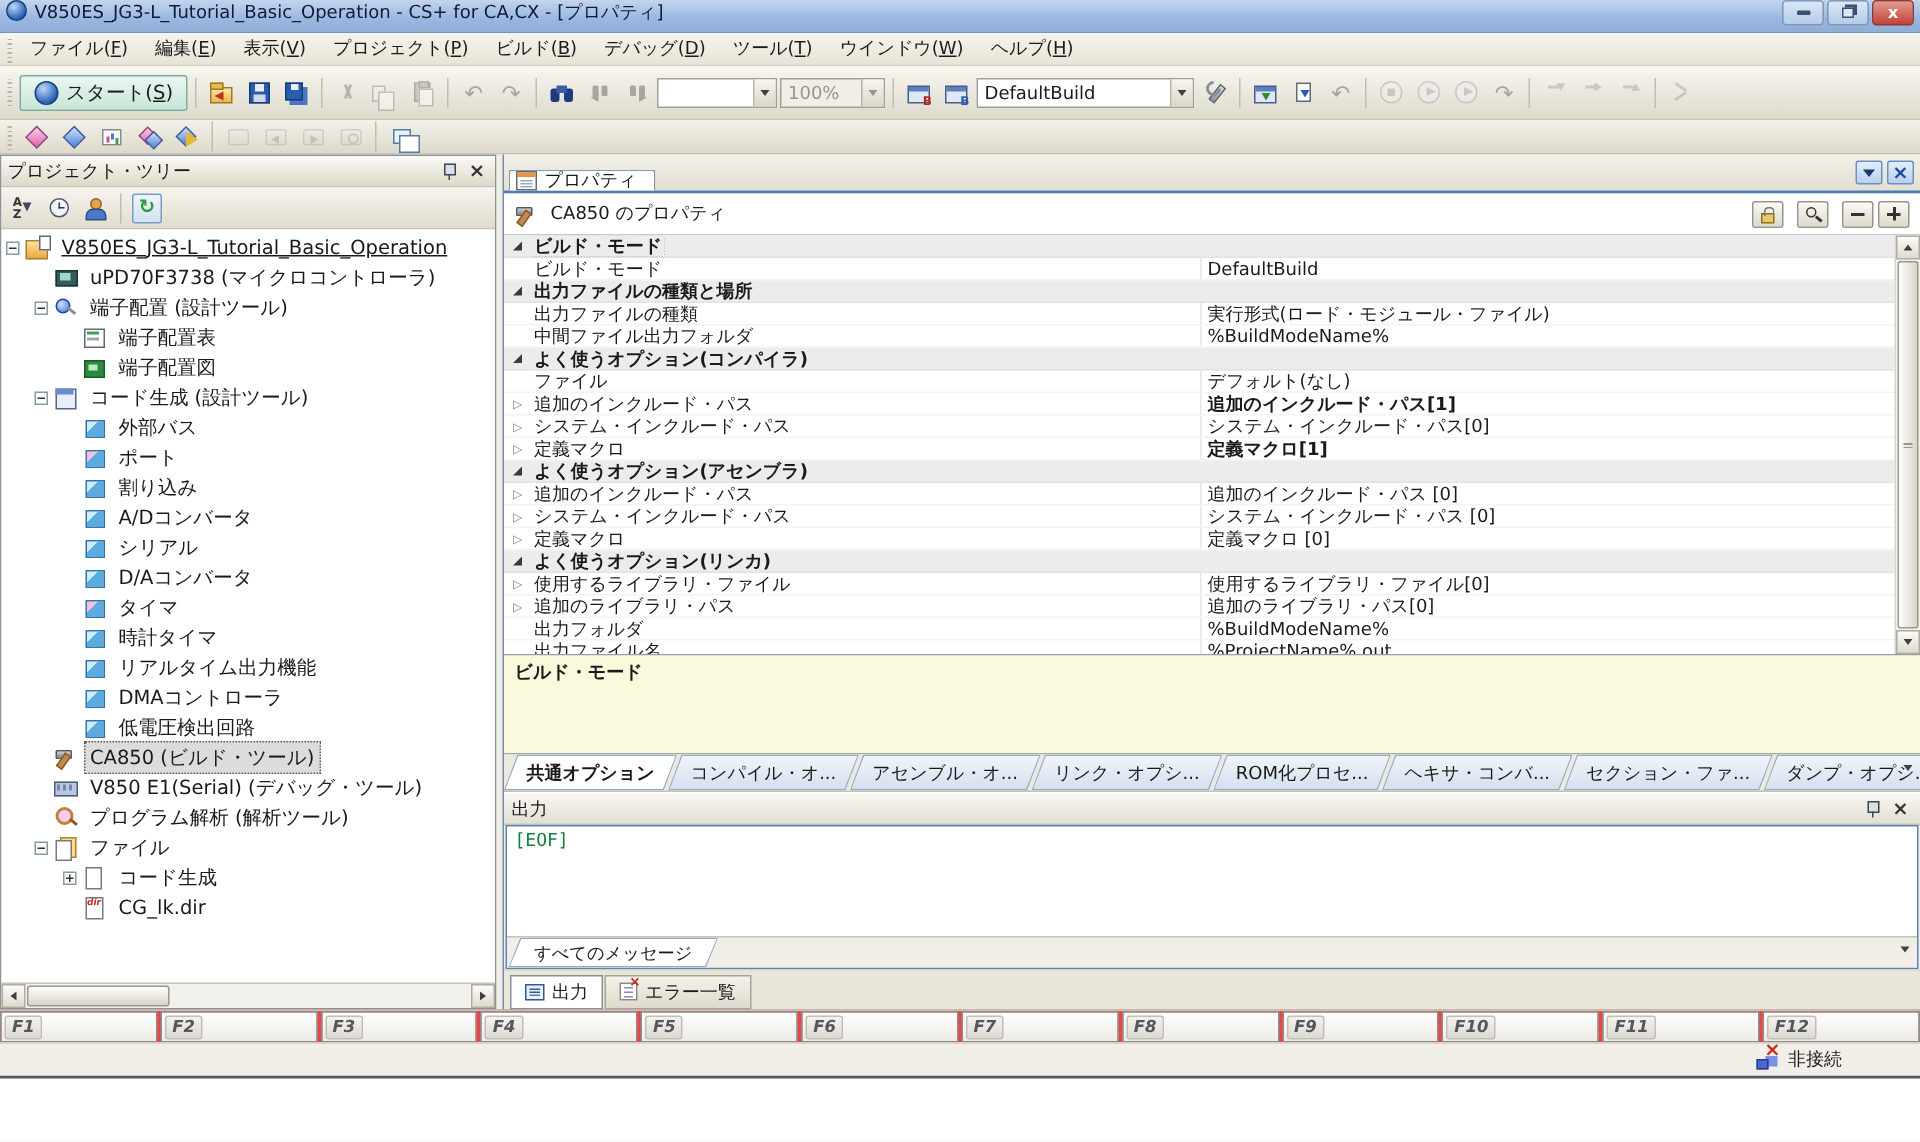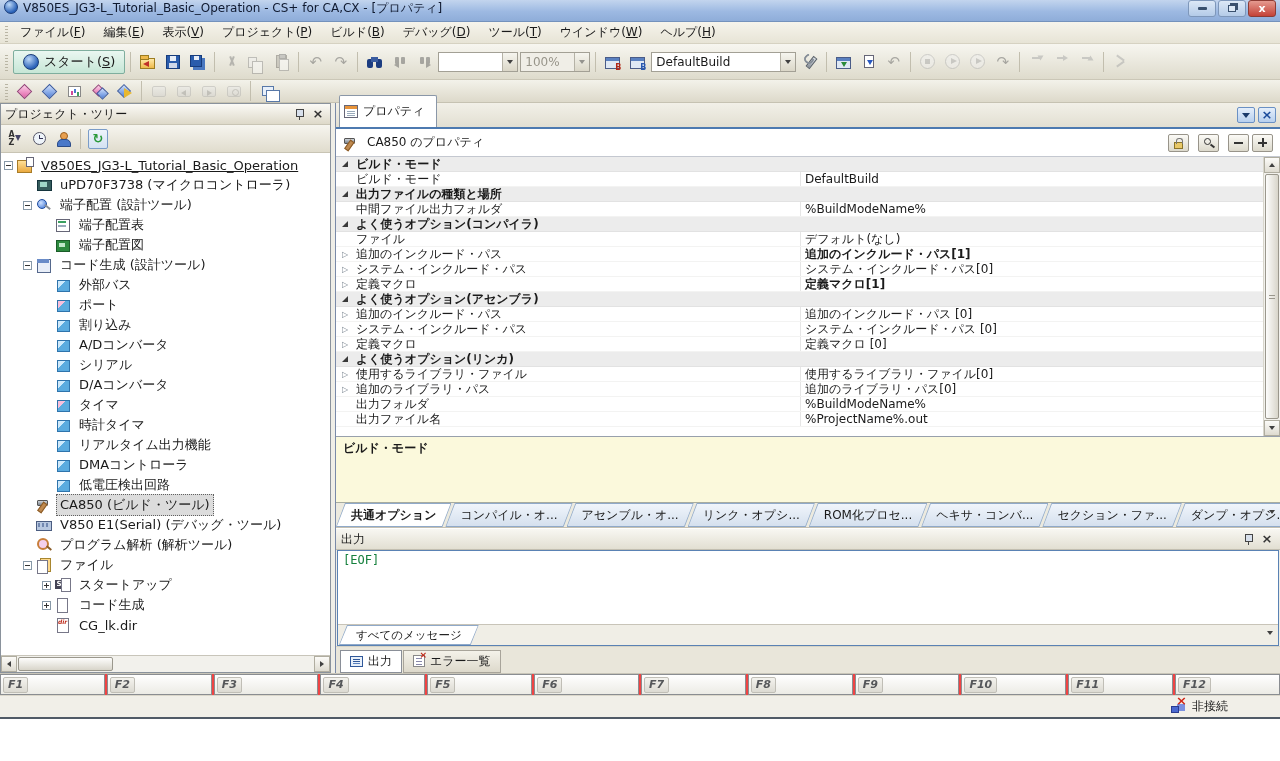--- a/index.html
+++ b/index.html
@@ -178,21 +178,21 @@
   .folder-icon::before{content:"";position:absolute;left:2px;top:1px;width:9px;height:13px;background:#fff;border:1px solid #778}
   .dir-file-icon::before{content:"";position:absolute;left:2px;top:1px;width:10px;height:13px;background:#fff;border:1px solid #778}
   .dir-file-icon::after{content:"dir";position:absolute;left:3px;top:1px;font-size:6px;font-style:italic;font-weight:bold;color:#c03020}
 
   .hscroll{height:17px;flex:none;background:#f2f1ec;border-top:1px solid #c8c5ba;display:flex;align-items:stretch}
   .sbtn{width:16px;flex:none;background:linear-gradient(#fcfbf8,#dedbd0);border:1px solid #b0ada0;display:flex;align-items:center;justify-content:center}
   .hthumb{width:95px;margin:1px;background:linear-gradient(#fdfdfc,#d8d5ca);border:1px solid #9a978c;border-radius:2px}
 
   
   .rtabbar{height:26px;flex:none;display:flex;align-items:flex-end;background:linear-gradient(#f2f0e8,#e2dfd2);border-bottom:2px solid #4d7ab0;padding:2px 4px 0 3px}
-  .rtab{display:flex;align-items:center;gap:5px;background:#fff;border:1px solid #8a97a8;border-bottom:none;border-radius:2px 2px 0 0;padding:0 12px 0 4px;font-size:12px;height:32px}
+  .rtab{display:flex;align-items:center;gap:5px;background:#fff;border:1px solid #8a97a8;border-bottom:none;border-radius:2px 2px 0 0;padding:0 12px 0 4px;font-size:12px;height:14px}
   .prop-tab-icon{width:14px;height:13px;position:relative;background:#fff;border:1px solid #667}
   .prop-tab-icon::before{content:"";position:absolute;left:0;right:0;top:0;height:3px;background:#e8943a}
   .prop-tab-icon::after{content:"";position:absolute;left:2px;top:5px;width:8px;height:1px;background:#9ab;box-shadow:0 2px 0 #9ab,0 4px 0 #9ab}
   .rtabbtns{margin-left:auto;display:flex;gap:3px;margin-bottom:4px}
   .tbbtn{width:18px;height:16px;border:1px solid #6a90c4;border-radius:2px;background:linear-gradient(#e4eefb,#b8d0ee);display:flex;align-items:center;justify-content:center}
   .tri-blue{width:0;height:0;border-top:5px solid #1a3a6a;border-left:4px solid transparent;border-right:4px solid transparent}
   .x-blue::before{content:"×";color:#1a4a9a;font-weight:bold;font-size:13px;line-height:1}
 
   .phead{height:28px;flex:none;background:#fff;border-bottom:1px solid #c4c8d0;display:flex;align-items:center;gap:7px;padding:0 7px;font-size:12px}
   .phead .ticn{margin:0}
@@ -601,25 +601,20 @@
             <span class="ticn analyze-icon"></span>
             <span class="tlbl">プログラム解析 (解析ツール)</span>
           </div>
 
           <div class="trow d1">
             <span class="exp minus"></span>
             <span class="ticn files-icon"></span>
             <span class="tlbl">ファイル</span>
           </div>
 
-          <div class="trow d2">
-            <span class="exp plus"></span>
-            <span class="ticn startup-folder-icon"></span>
-            <span class="tlbl">スタートアップ</span>
-          </div>
 
           <div class="trow d2">
             <span class="exp plus"></span>
             <span class="ticn folder-icon"></span>
             <span class="tlbl">コード生成</span>
           </div>
 
           <div class="trow d2">
             <span class="exp"></span>
             <span class="ticn dir-file-icon"></span>
@@ -697,20 +692,27 @@
             </div>
 
             <div class="prow cat">
               <span class="gut">
                 <span class="garr cat"></span>
               </span>
               <span class="pname"><span class="pname-t">出力ファイルの種類と場所</span></span>
 
             </div>
 
+            <div class="prow prop">
+              <span class="gut">
+                <span class="garr"></span>
+              </span>
+              <span class="pname"><span class="pname-t">出力ファイルの種類</span></span>
+              <span class="pval"><span class="pval-t">実行形式(ロード・モジュール・ファイル)</span></span>
+            </div>
 
             <div class="prow prop">
               <span class="gut">
                 <span class="garr"></span>
               </span>
               <span class="pname"><span class="pname-t">中間ファイル出力フォルダ</span></span>
               <span class="pval"><span class="pval-t">%BuildModeName%</span></span>
             </div>
 
             <div class="prow cat">

